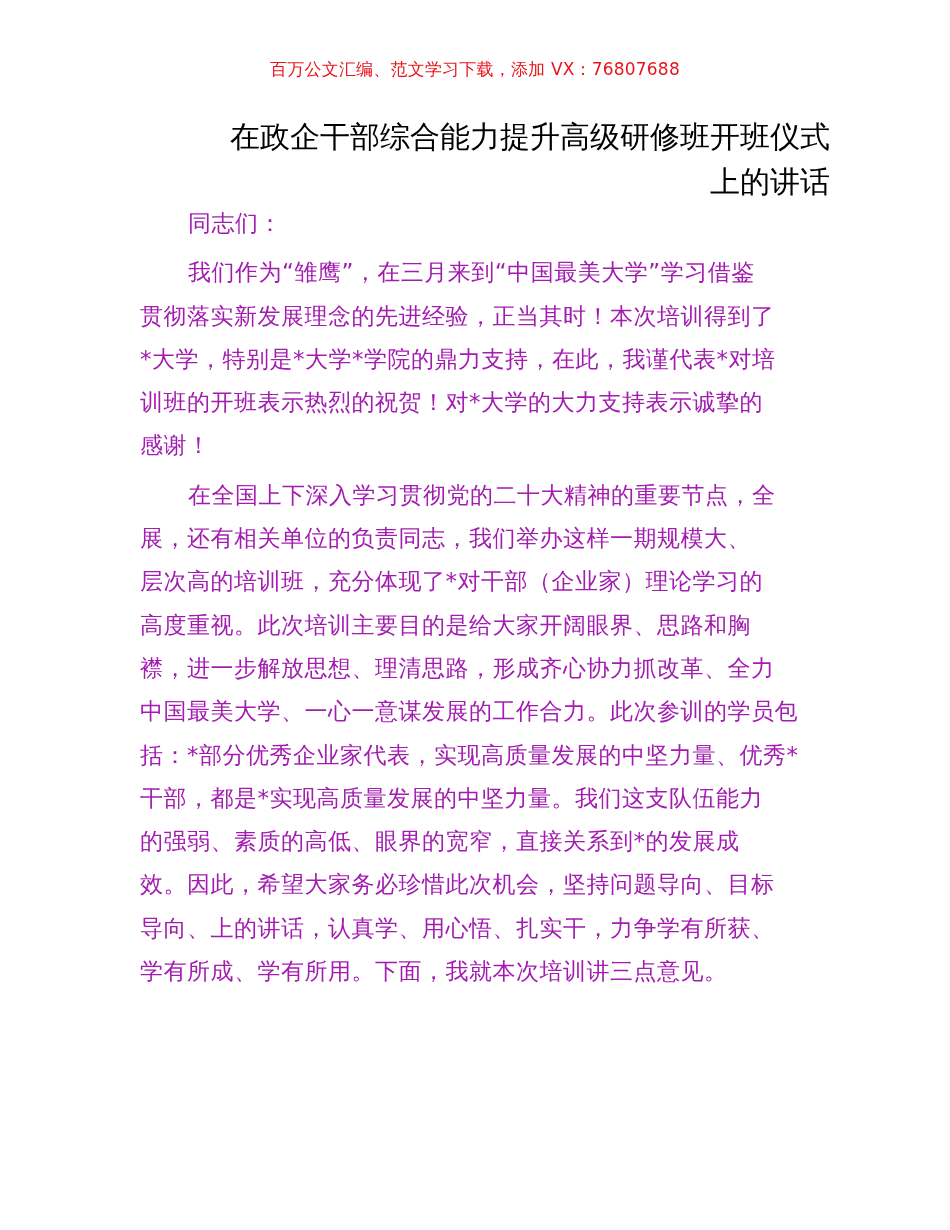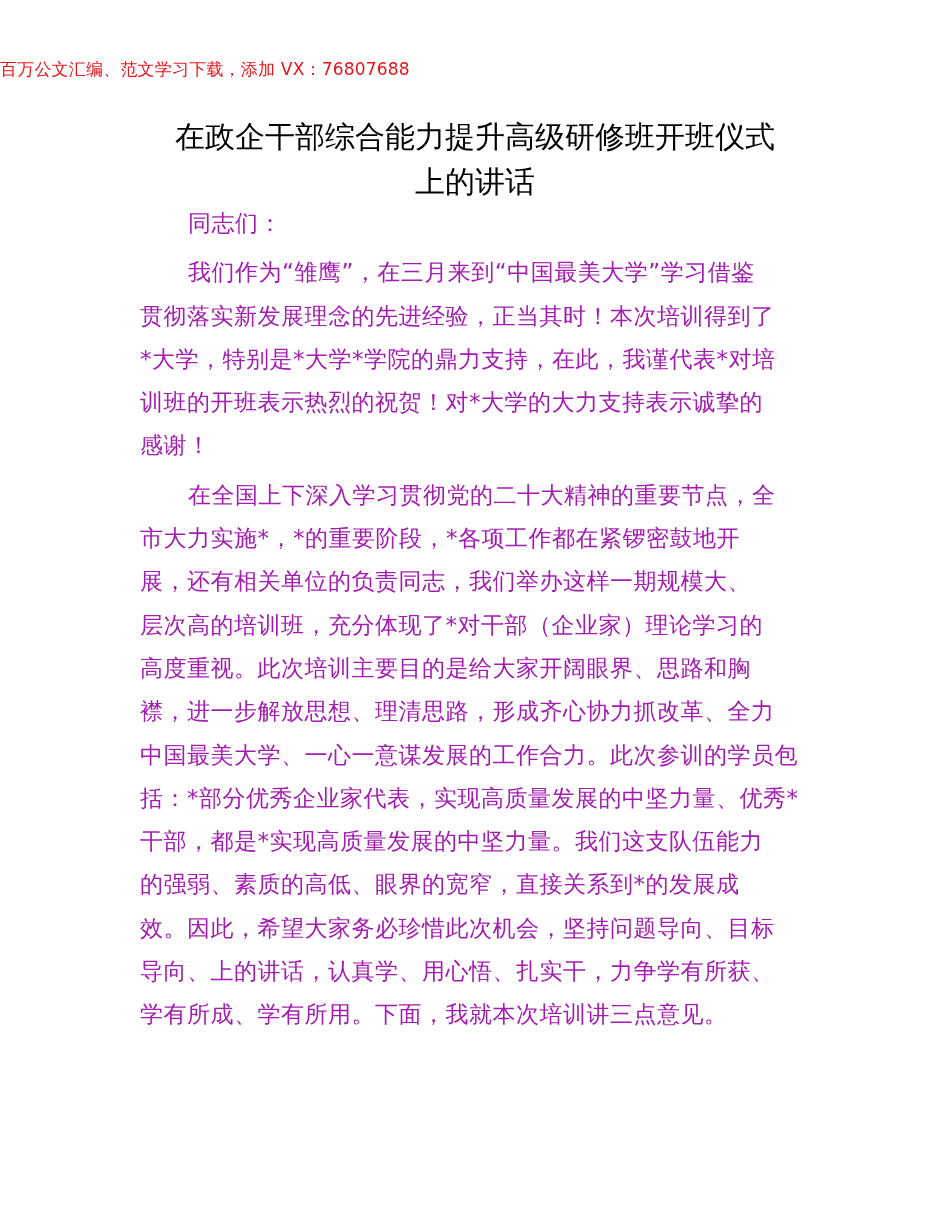--- a/index.html
+++ b/index.html
@@ -20,32 +20,32 @@
     left: 0; top: 0;
     width: 950px;
     height: 1230px;
     background: #ffffff;
   }
   .header-banner {
     position: absolute;
     top: 56px;
     left: 0;
     width: 950px;
-    text-align: left;
+    text-align: center;
     font-size: 17px;
     line-height: 26px;
     color: #e8141b;
     letter-spacing: 0.2px;
   }
   .title {
     position: absolute;
     top: 114px;
     left: 120px;
     width: 710px;
-    text-align: center;
+    text-align: right;
     font-size: 30px;
     line-height: 45px;
     color: #000;
   }
   .title .tline { display: block; white-space: nowrap; }
   .body-text {
     position: absolute;
     left: 140px;
     top: 202px;
     width: 680px;
@@ -85,21 +85,20 @@
       <span class="line indent">我们作为“雏鹰”，在三月来到“中国最美大学”学习借鉴</span>
       <span class="line">贯彻落实新发展理念的先进经验，正当其时！本次培训得到了</span>
       <span class="line">*大学，特别是*大学*学院的鼎力支持，在此，我谨代表*对培</span>
       <span class="line">训班的开班表示热烈的祝贺！对*大学的大力支持表示诚挚的</span>
       <span class="line">感谢！</span>
     </p>
     <div class="gap"></div>
 
     <p class="para">
       <span class="line indent">在全国上下深入学习贯彻党的二十大精神的重要节点，全</span>
-      <span class="line">市大力实施*，*的重要阶段，*各项工作都在紧锣密鼓地开</span>
       <span class="line">展，还有相关单位的负责同志，我们举办这样一期规模大、</span>
       <span class="line">层次高的培训班，充分体现了*对干部（企业家）理论学习的</span>
       <span class="line">高度重视。此次培训主要目的是给大家开阔眼界、思路和胸</span>
       <span class="line">襟，进一步解放思想、理清思路，形成齐心协力抓改革、全力</span>
       <span class="line">中国最美大学、一心一意谋发展的工作合力。此次参训的学员包</span>
       <span class="line">括：*部分优秀企业家代表，实现高质量发展的中坚力量、优秀*</span>
       <span class="line">干部，都是*实现高质量发展的中坚力量。我们这支队伍能力</span>
       <span class="line">的强弱、素质的高低、眼界的宽窄，直接关系到*的发展成</span>
       <span class="line">效。因此，希望大家务必珍惜此次机会，坚持问题导向、目标</span>
       <span class="line">导向、上的讲话，认真学、用心悟、扎实干，力争学有所获、</span>

